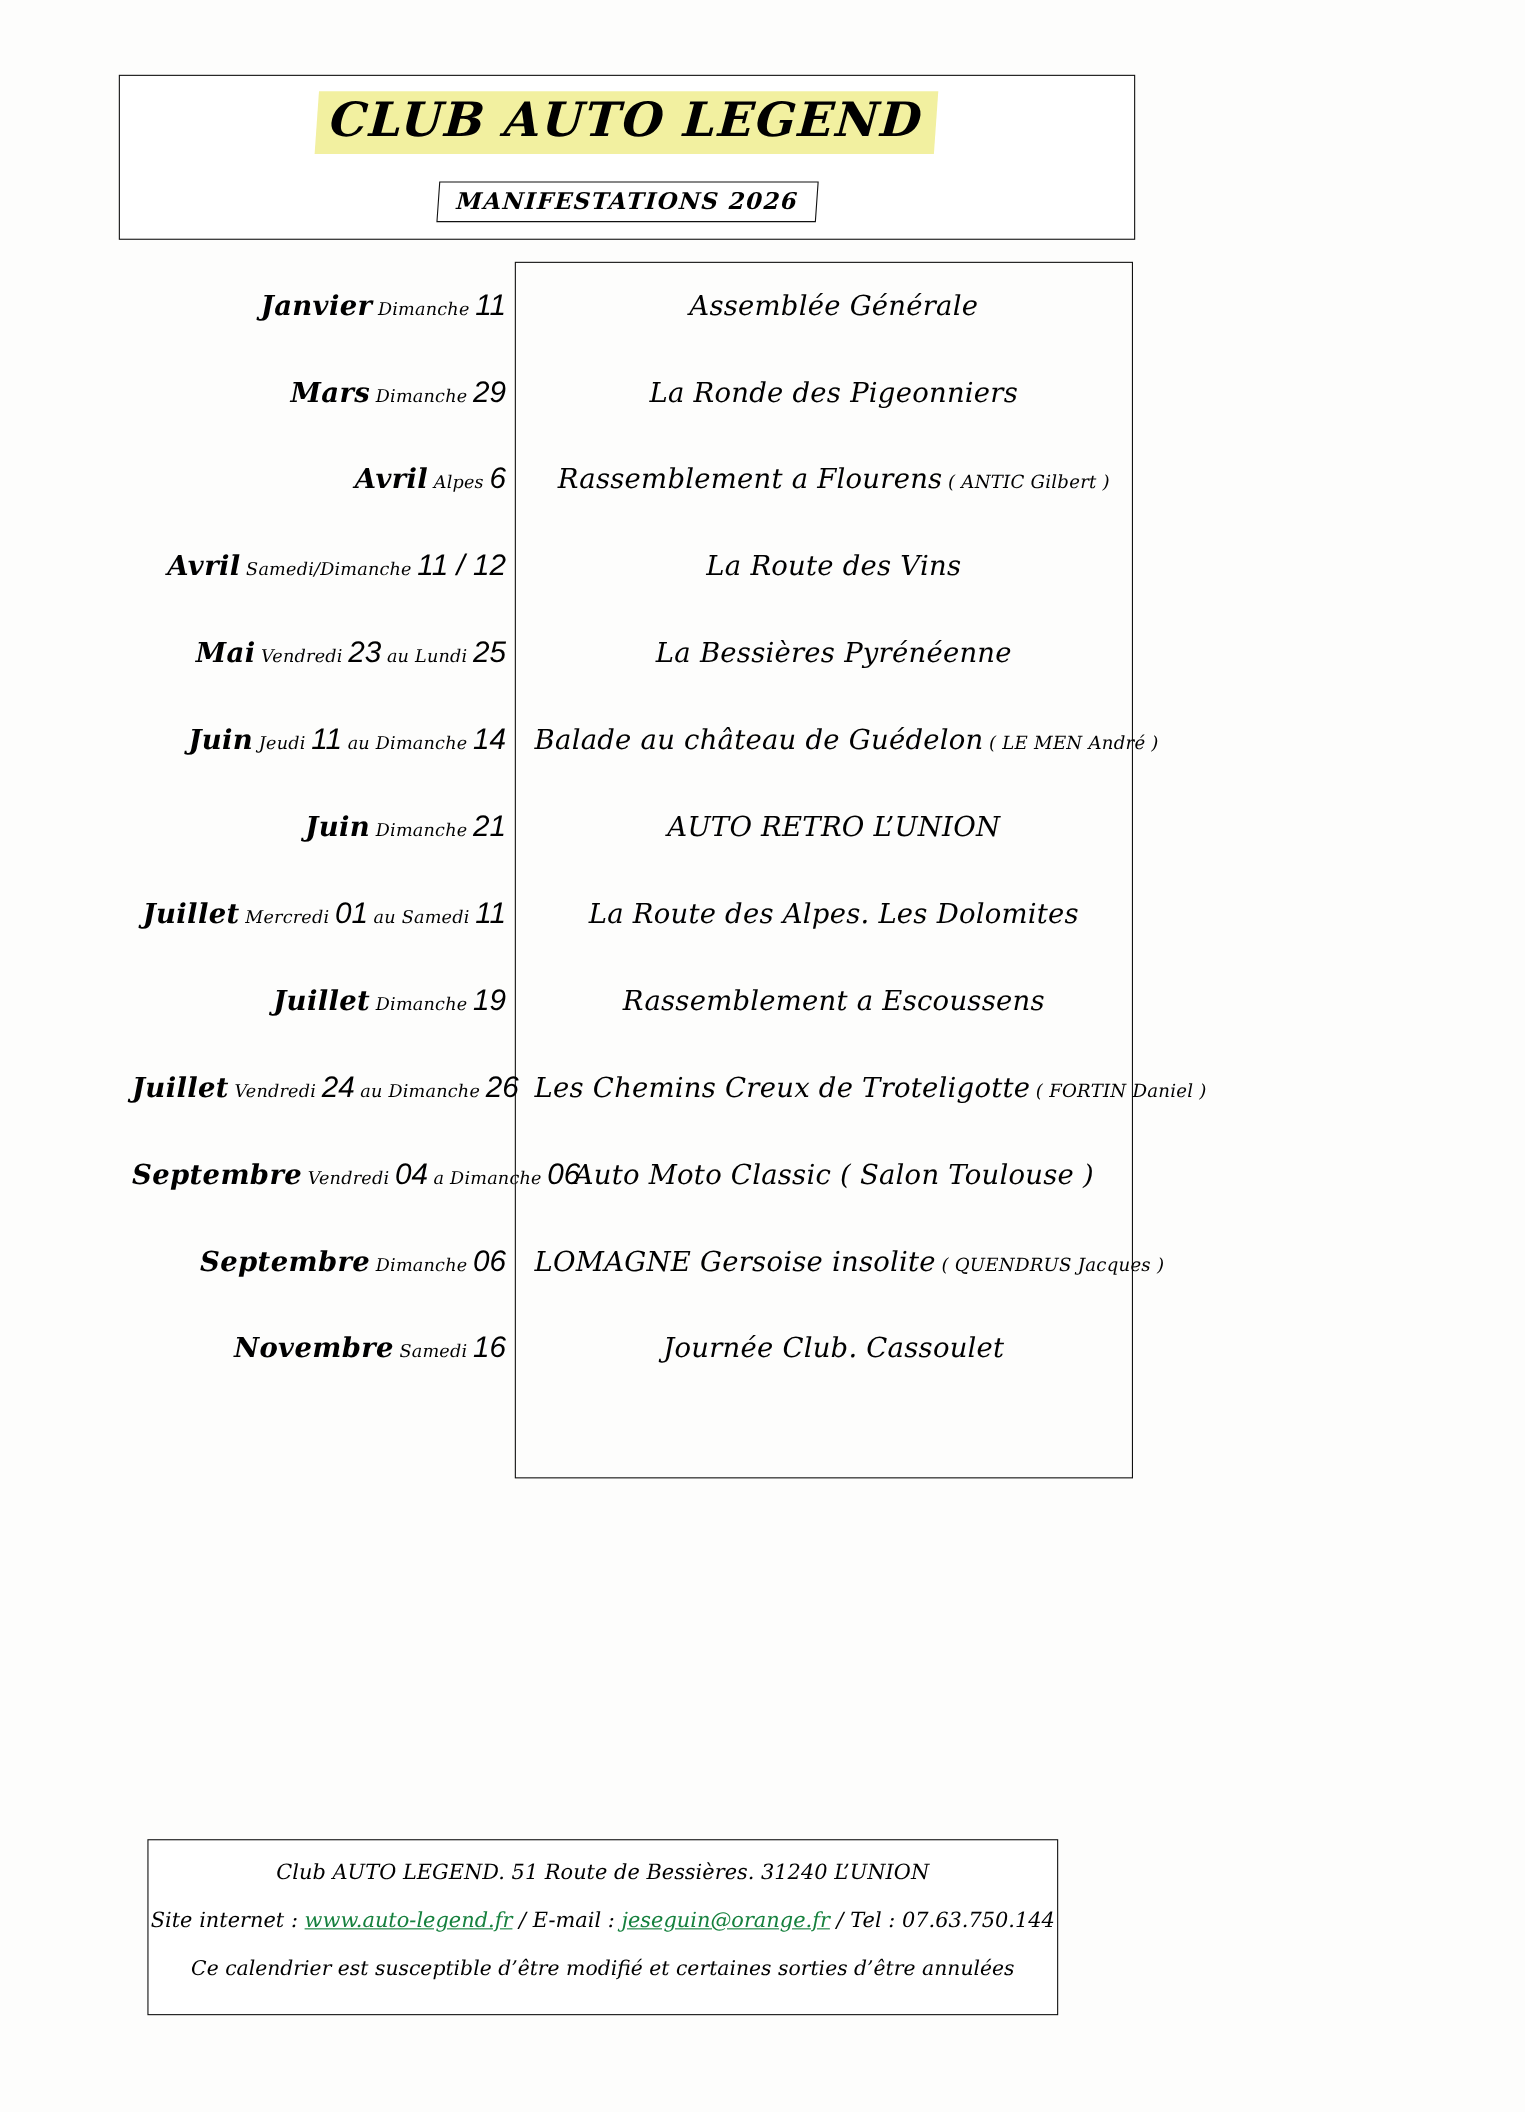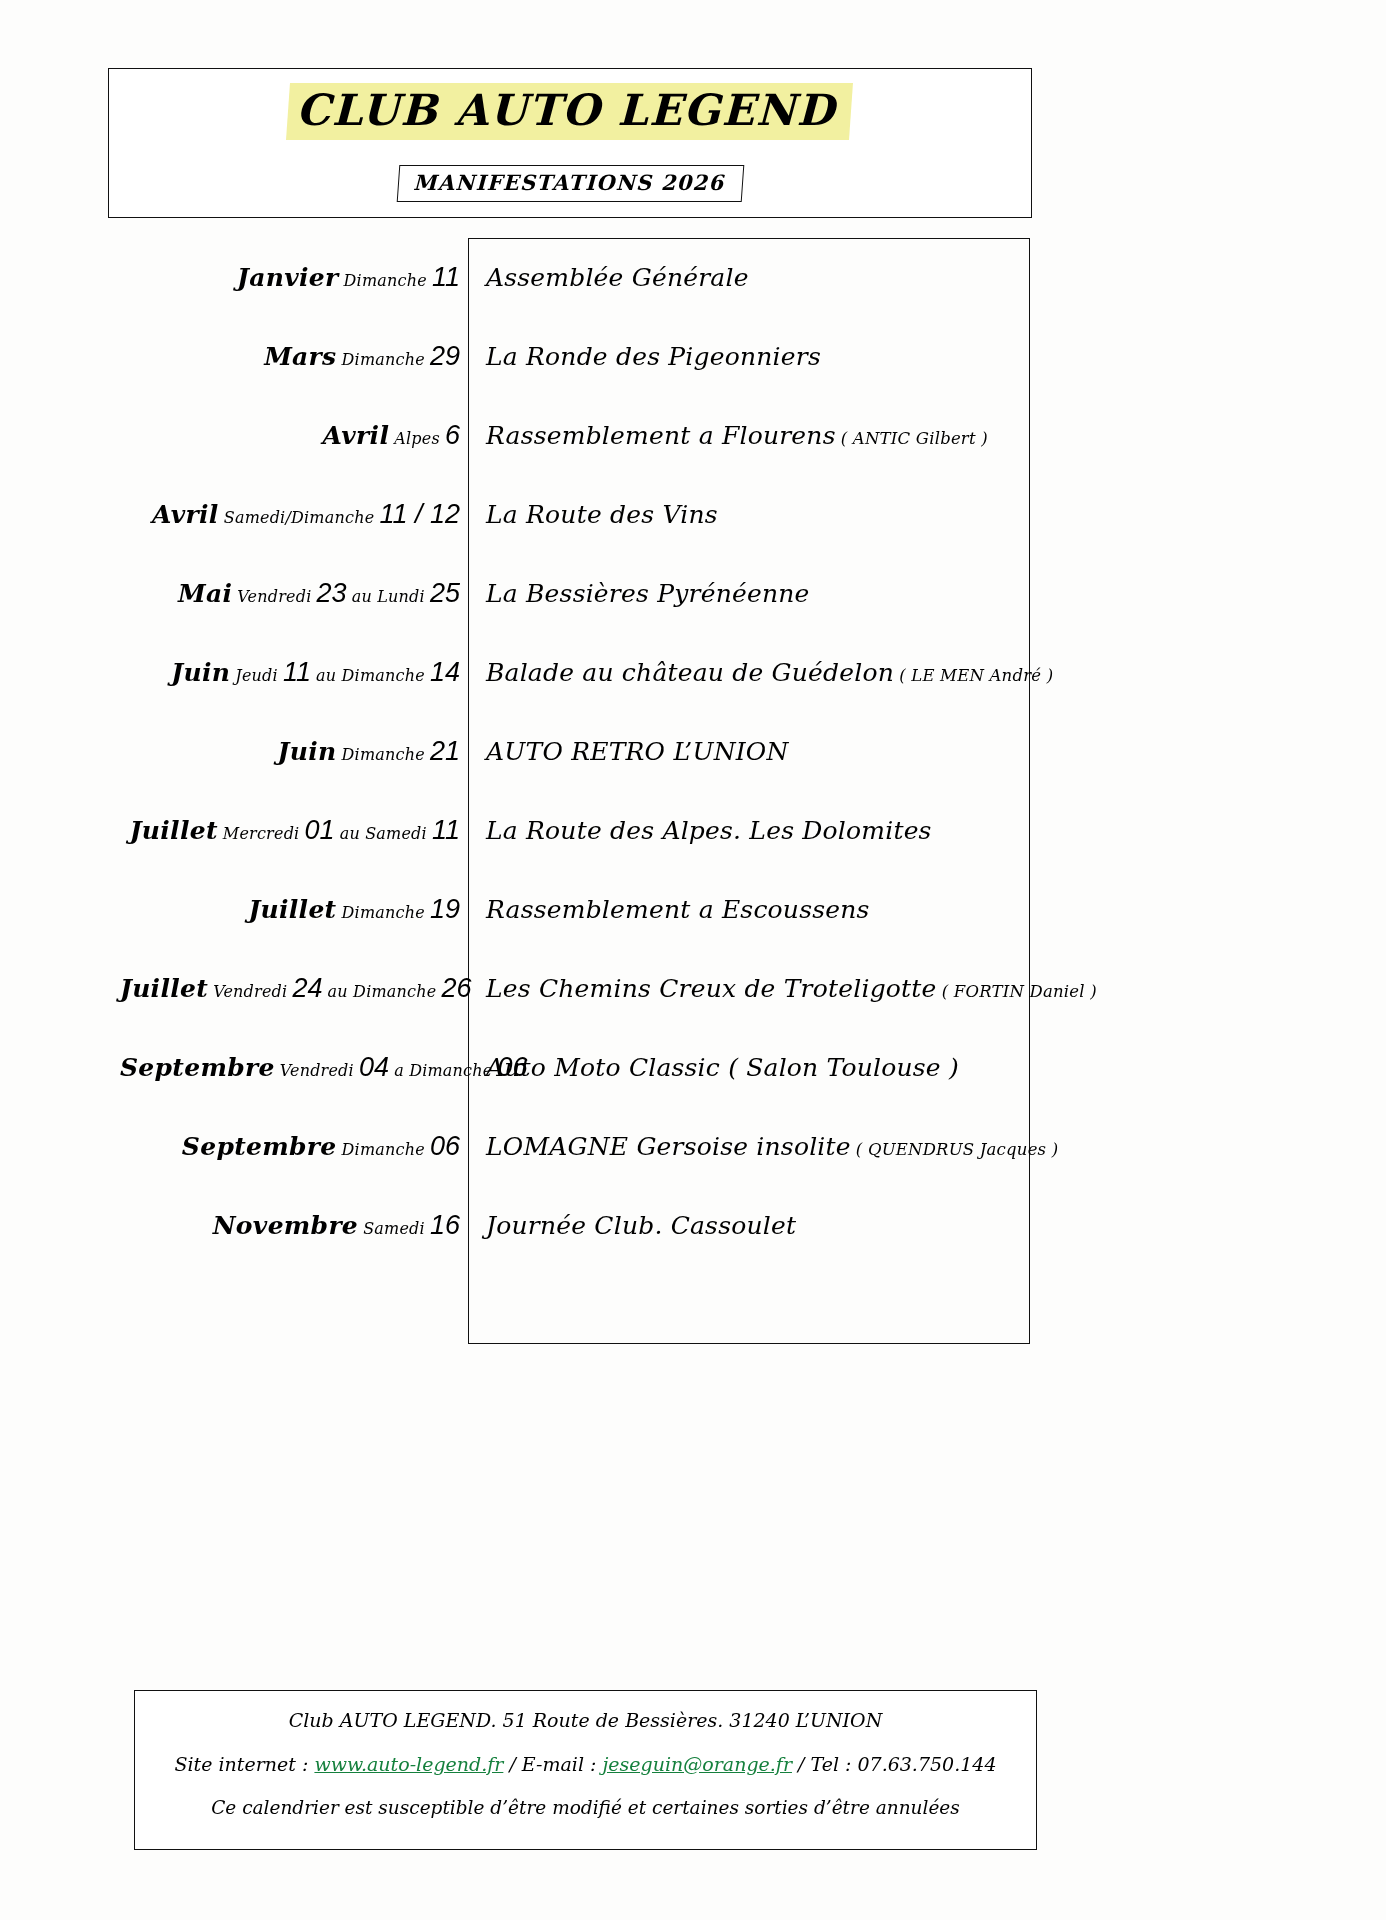--- a/index.html
+++ b/index.html
@@ -102,20 +102,21 @@
     box-sizing: border-box;
     padding-right: 8px;
     text-align: right;
     white-space: nowrap;
   }
   .event-cell {
     width: 562px;
     box-sizing: border-box;
     padding-left: 18px;
     white-space: nowrap;
+    text-align: center;
   }
 
   .mon {
     font-family: "DejaVu Serif", serif;
     font-style: italic;
     font-weight: bold;
     font-size: 25px;
     letter-spacing: 0.3px;
   }
   .day {
@@ -141,27 +142,26 @@
     font-style: italic;
     font-size: 16.5px;
     letter-spacing: 0.2px;
   }
 
   
   .footer-box {
     position: absolute;
     left: 134px;
     top: 1672px;
-    width: 903px;
+    width: 828px;
     height: 160px;
     border: 1.4px solid #111;
     background: #fff;
     box-sizing: border-box;
     padding-top: 18px;
-    margin-top: 18px;
   }
   .foot-line {
     text-align: center;
     font-family: "DejaVu Serif", serif;
     font-style: italic;
     font-size: 19px;
     margin-bottom: 22px;
     white-space: nowrap;
   }
   .foot-line.l3 { margin-bottom: 0; font-size: 18.5px; }

